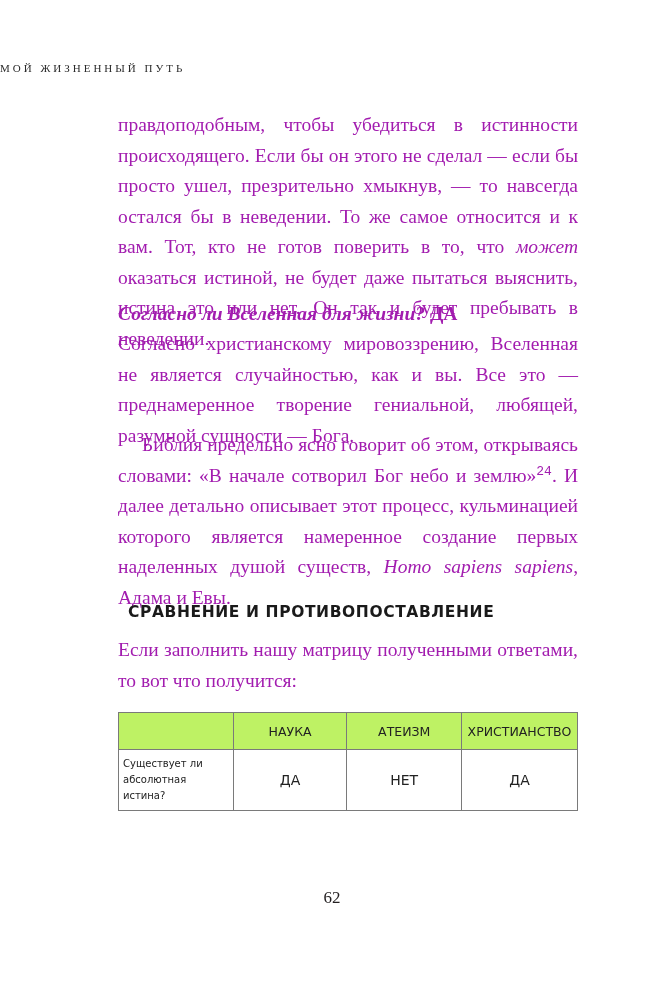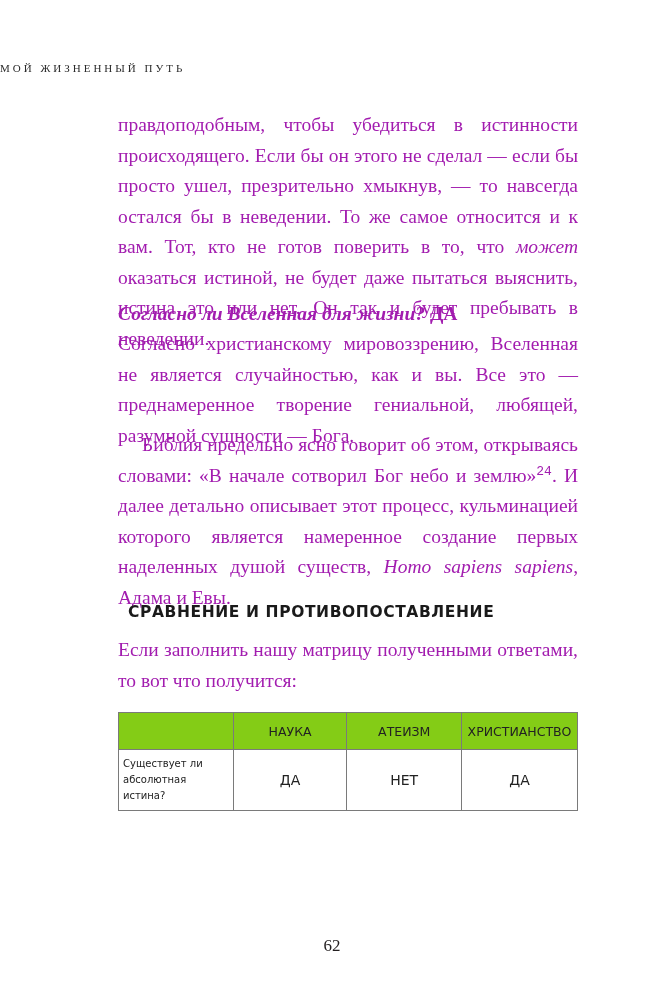--- a/index.html
+++ b/index.html
@@ -25,28 +25,28 @@
       color: #1a1a1a;
     }
     #p4 { top: 635px; }
     sup { font-size: 13px; line-height: 0; vertical-align: super; font-family: Liberation Mono, monospace; }
     table.matrix {
       position: absolute; left: 118px; top: 712px; width: 460px; border-collapse: collapse;
       font-family: "DejaVu Sans", sans-serif; font-size: 13px; color: #222;
     }
     table.matrix td, table.matrix th { border: 1px solid #7a7a7a; }
     table.matrix thead th {
-      background: #84cc16; font-weight: normal; height: 36px; padding: 0;
+      background: #bef264; font-weight: normal; height: 36px; padding: 0;
       font-size: 12.5px;
     }
     table.matrix tbody td { height: 56px; text-align: center; font-size: 14px; }
     table.matrix tbody td.q { text-align: left; padding: 2px 4px; line-height: 16px; font-size: 10px; }
     .page-number {
       position: absolute; top: 888px; left: 0; width: 664px; text-align: center;
-      font-family: "Liberation Serif", serif; font-size: 17px; color: #231f20; margin-top: 48px;
+      font-family: "Liberation Serif", serif; font-size: 17px; color: #231f20;
     }
   </style>
 </head>
 <body>
 
 <div class="running-head">МОЙ ЖИЗНЕННЫЙ ПУТЬ</div>
 
 <p id="p1" class="block body-text"><span>правдоподобным, чтобы убедиться в истинности происходящего. Если бы он этого не сделал — если бы просто ушел, презрительно хмыкнув, — то навсегда остался бы в неведении. То же самое относится и к вам. Тот, кто не готов поверить в то, что </span><em>может</em><span> оказаться истиной, не будет даже пытаться выяснить, истина это или нет. Он так и будет пребывать в неведении.</span></p>
 
 <p id="subhead" class="block body-text"><span>Согласно ли Вселенная для жизни?</span> <span class="plain">ДА</span></p>

